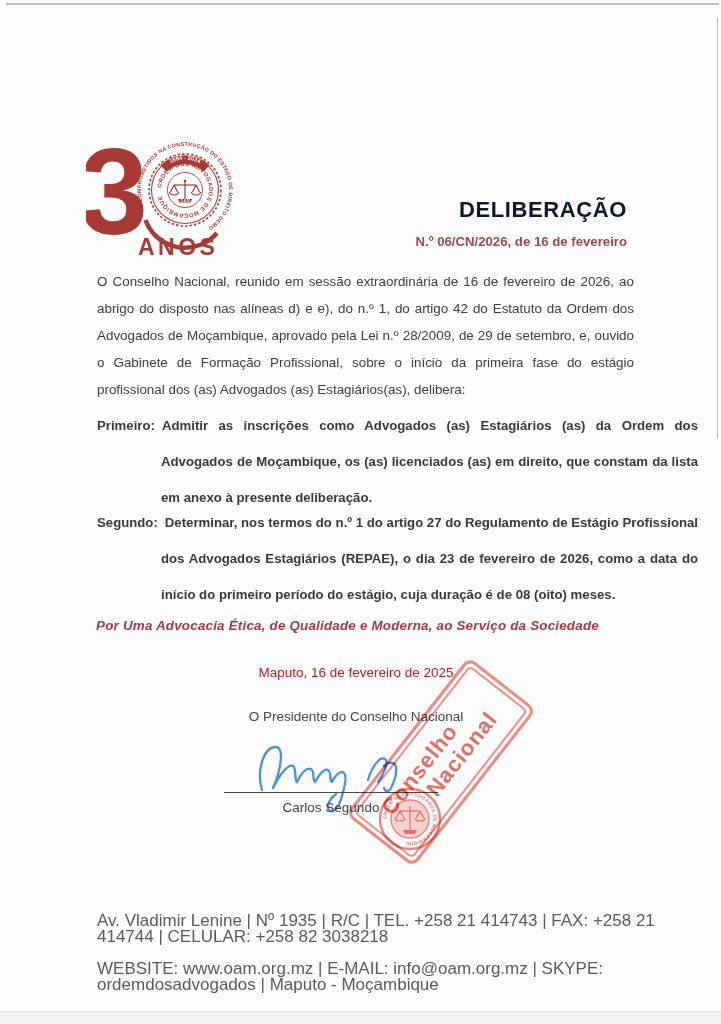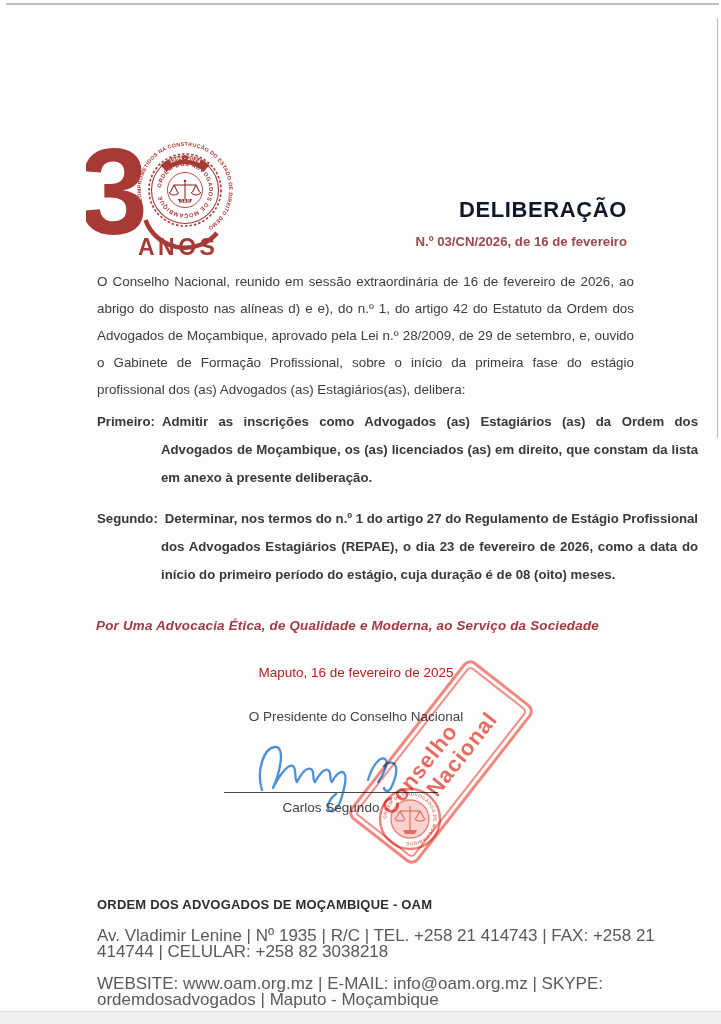--- a/index.html
+++ b/index.html
@@ -21,21 +21,21 @@
   .doc-title { font-size:22px; font-weight:700; letter-spacing:.6px; color:#0f172a; }
   .doc-number { margin-top:11px; font-size:13.2px; font-weight:700; color:#9a4a48; }
 
   
   .intro {
     position:absolute; left:97px; top:268px; width:537px; margin:0;
     font-size:13.4px; line-height:27px; color:#3d3d40; text-align:justify;
   }
   .item {
     position:absolute; left:97px; width:537px;
-    font-size:13.2px; line-height:28px; font-weight:700; color:#39393c;
+    font-size:13.2px; line-height:36px; font-weight:700; color:#39393c;
     text-align:justify; padding-left:64px; text-indent:-64px;
   }
   .item-1 { top:408px; }
   .item-2 { top:505px; }
   .item-label { padding-right:7px; }
 
   .slogan {
     position:absolute; left:0; top:618px; width:695px; text-align:center;
     font-size:13.4px; font-weight:700; font-style:italic; color:#a03b42; letter-spacing:.2px;
   }
@@ -119,21 +119,21 @@
       <text font-size="5.3" font-weight="700" fill="#a83a35" letter-spacing="0.3">
         <textPath href="#topArc">COMPROMETIDOS NA CONSTRUÇÃO DO ESTADO DE DIREITO DEMOCRÁTICO</textPath>
       </text>
 
       <text x="52" y="137" font-size="23" font-weight="800" fill="#a83a35" letter-spacing="3.5">ANOS</text>
     </svg>
   </div>
 
   <div class="title-block">
     <div class="doc-title">DELIBERAÇÃO</div>
-    <div class="doc-number">N.º 03/CN/2026, de 16 de fevereiro</div>
+    <div class="doc-number">N.º 06/CN/2026, de 16 de fevereiro</div>
   </div>
 
   <p class="intro">O Conselho Nacional, reunido em sessão extraordinária de 16 de fevereiro de 2026, ao abrigo do disposto nas alíneas d) e e), do n.º 1, do artigo 42 do Estatuto da Ordem dos Advogados de Moçambique, aprovado pela Lei n.º 28/2009, de 29 de setembro, e, ouvido o Gabinete de Formação Profissional, sobre o início da primeira fase do estágio profissional dos (as) Advogados (as) Estagiários(as), delibera:</p>
 
   <div class="item item-1"><span class="item-label">Primeiro:</span><span>Admitir as inscrições como Advogados (as) Estagiários (as) da Ordem dos Advogados de Moçambique, os (as) licenciados (as) em direito, que constam da lista em anexo à presente deliberação.</span></div>
 
   <div class="item item-2"><span class="item-label">Segundo:</span><span>Determinar, nos termos do n.º 1 do artigo 27 do Regulamento de Estágio Profissional dos Advogados Estagiários (REPAE), o dia 23 de fevereiro de 2026, como a data do início do primeiro período do estágio, cuja duração é de 08 (oito) meses.</span></div>
 
   <div class="slogan">Por Uma Advocacia Ética, de Qualidade e Moderna, ao Serviço da Sociedade</div>
   <div class="place-date">Maputo, 16 de fevereiro de 2025</div>
@@ -175,18 +175,17 @@
         <path d="M 33 20 L 33 44"></path>
         <path d="M 23 25 L 43 25"></path>
         <path d="M 23 25 L 19 32 M 23 25 L 27 32 M 18 32 a 5 3 0 0 0 10 0"></path>
         <path d="M 43 25 L 39 32 M 43 25 L 47 32 M 38 32 a 5 3 0 0 0 10 0"></path>
         <path d="M 26 44 L 40 44 L 38 48 L 28 48 Z" fill="#e05a4e" stroke="none"></path>
       </g>
     </g>
   </svg>
 
   <div class="footer">
-    <div class="footer-org">ORDEM DOS ADVOGADOS DE MOÇAMBIQUE - OAM</div>
     <div class="footer-line">Av. Vladimir Lenine | Nº 1935 | R/C | TEL. +258 21 414743 | FAX: +258 21 414744 | CELULAR: +258 82 3038218</div>
     <div class="footer-line">WEBSITE: www.oam.org.mz | E-MAIL: info@oam.org.mz | SKYPE: ordemdosadvogados | Maputo - Moçambique</div>
   </div>
 
 </div>
 
 </body></html>

